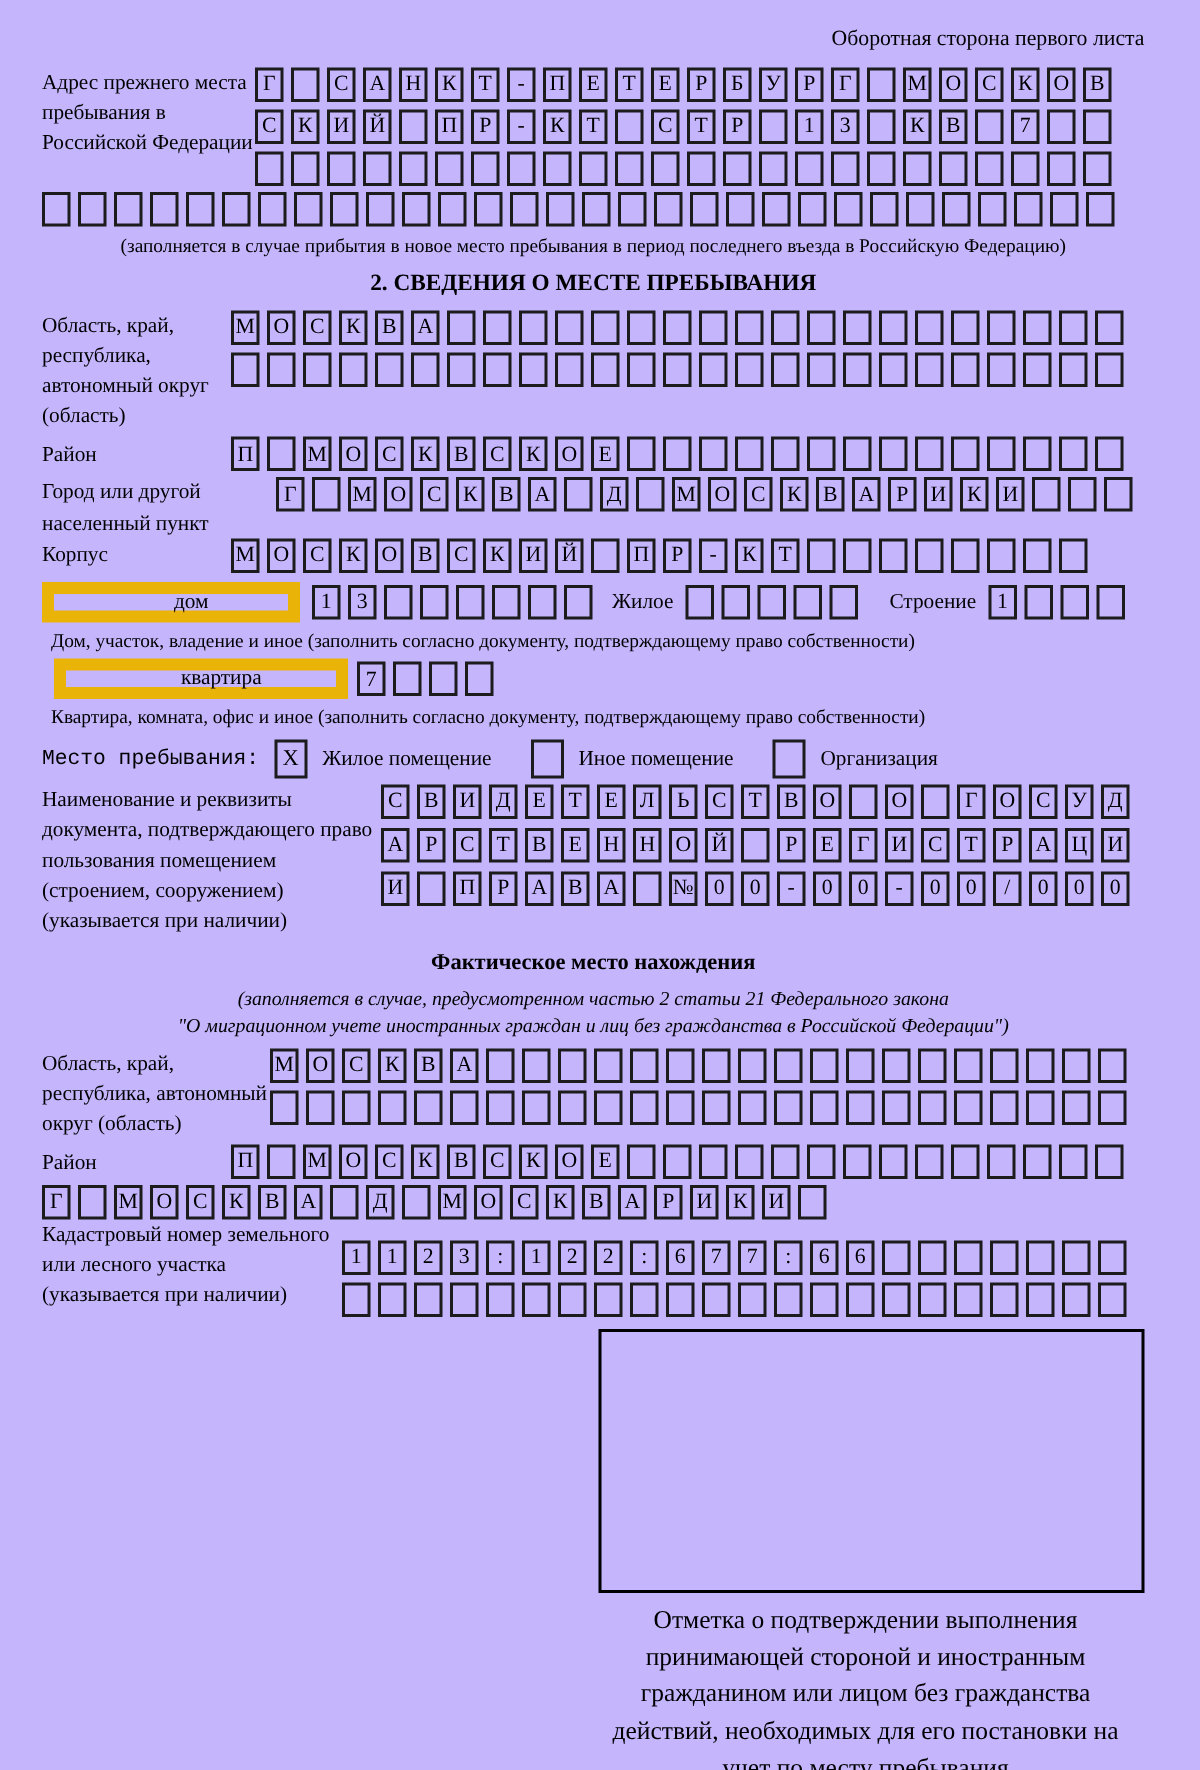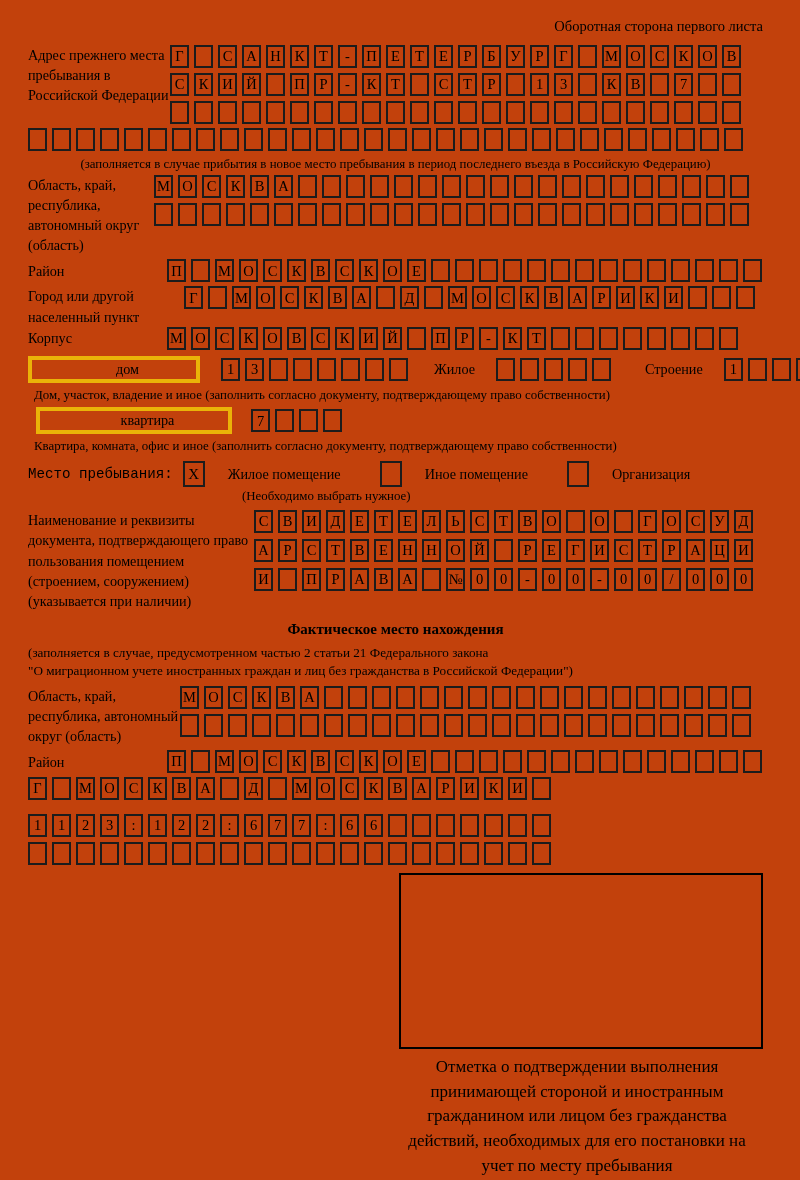--- a/index.html
+++ b/index.html
@@ -1,28 +1,28 @@
 <!DOCTYPE html>
 <html><head>
 <meta charset="utf-8">
 <style>
   html,body{margin:0;padding:0;background:#fff;}
   .page{
     position:relative;
     width:800px;height:1180px;
     box-sizing:border-box;
     padding:14px 37px 0 28px;
-    background:#c2410c;color:#000;
+    background:#c4b5fd;color:#000;
     font-family:"Liberation Serif","DejaVu Serif",serif;
     overflow:hidden;
   }
   .corner-note{text-align:right;font-size:14.5px;margin:4px 0 10px 0;}
   .lbl{font-size:14.2px;line-height:1.42;}
   .row{display:flex;align-items:flex-start;}
-  .row.center-v{align-items:center;gap:13px;}
+  .row.center-v{align-items:center;}
   .strips{display:flex;flex-direction:column;}
   .strip{display:flex;flex-wrap:nowrap;}
   .strip + .strip{margin-top:5px;}
   .cell{
     flex:0 0 auto;box-sizing:border-box;
     width:19px;height:23px;margin-right:5px;
     border:2px solid #1c1c1c;
     display:flex;align-items:center;justify-content:center;
     font-size:14.5px;line-height:1;
   }
@@ -30,39 +30,39 @@
   .center-note{text-align:center;margin:5px 0 2px 0;}
   .sec-title{font-size:15.5px;font-weight:bold;text-align:center;margin:7px 0 9px 0;}
   .mt4{margin-top:4px;}.mt6{margin-top:6px;}
   .w142{width:142px;flex:0 0 142px;}
   .w126{width:126px;flex:0 0 126px;}
   .w156{width:156px;flex:0 0 156px;}
   .w152{width:152px;flex:0 0 152px;}
   .w200{width:200px;flex:0 0 200px;}
   .w226{width:226px;flex:0 0 226px;}
   .label-box{
-    box-sizing:border-box;border:4px solid #eab308;height:27px;
+    box-sizing:border-box;border:8px solid #eab308;height:27px;
     display:flex;align-items:center;justify-content:center;
     font-size:14.2px;
     padding-left:27px;
   }
   .house-label{width:172px;flex:0 0 172px;margin-right:8px;}
   .apt-label{width:196px;flex:0 0 196px;margin:0 6px 0 8px;}
   .inline-lbl{font-size:14.2px;margin:0 8px;white-space:nowrap;align-self:center;}
   .stay-row{display:flex;align-items:center;margin-top:6px;}
   .stay-label{font-size:14.2px;margin-right:10px;white-space:nowrap;font-family:Liberation Mono, monospace;}
   .checkbox{
     box-sizing:border-box;width:22px;height:26px;border:2px solid #1c1c1c;
     display:flex;align-items:center;justify-content:center;
     font-size:15px;margin-right:10px;flex:0 0 auto;
   }
   .stay-opt-label{font-size:14.2px;white-space:nowrap;margin-right:26px;}
   .choose-note{font-size:12.9px;margin:2px 0 6px 214px;}
   .fact-title{font-size:15px;font-weight:bold;text-align:center;margin:10px 0 6px 0;}
-  .law-note{font-size:13.2px;line-height:1.35;}
+  .law-note{text-align:center;font-size:13.2px;line-height:1.35;font-style:italic;}
   .stamp-box{
     box-sizing:border-box;width:364px;height:176px;
     border:2px solid #000;margin:8px 0 6px auto;
   }
   .stamp-note{
     width:372px;margin-left:auto;text-align:center;
     font-size:17px;line-height:1.45;
   }
   .doc-strips .strip + .strip{margin-top:6px;}
 </style>
@@ -183,20 +183,21 @@
       <div class="cell"></div>
       <div class="cell"></div>
       <div class="cell"></div>
       <div class="cell"></div>
       <div class="cell"></div>
       <div class="cell"></div>
       <div class="cell"></div>
     </div>
   <div class="small-note center-note">(заполняется в случае прибытия в новое место пребывания в период последнего въезда в Российскую Федерацию)</div>
 
+  <div class="sec-title">2. СВЕДЕНИЯ О МЕСТЕ ПРЕБЫВАНИЯ</div>
 
   <div class="row">
     <div class="lbl w126">Область, край, республика, автономный округ (область)</div>
     <div class="strips">
       <div class="strip">
           <div class="cell">М</div>
           <div class="cell">О</div>
           <div class="cell">С</div>
           <div class="cell">К</div>
           <div class="cell">В</div>
@@ -387,21 +388,20 @@
     <div class="stay-label">Место пребывания:</div>
     <div class="row center-v" style="flex:1;">
         <div class="checkbox">X</div>
         <div class="stay-opt-label">Жилое помещение</div>
         <div class="checkbox"></div>
         <div class="stay-opt-label">Иное помещение</div>
         <div class="checkbox"></div>
         <div class="stay-opt-label">Организация</div>
       </div>
   </div>
-  <div class="choose-note">(Необходимо выбрать нужное)</div>
 
   <div class="row mt4">
     <div class="lbl w226">Наименование и реквизиты документа, подтверждающего право пользования помещением (строением, сооружением) (указывается при наличии)</div>
     <div class="strips doc-strips">
       <div class="strip">
           <div class="cell">С</div>
           <div class="cell">В</div>
           <div class="cell">И</div>
           <div class="cell">Д</div>
           <div class="cell">Е</div>
@@ -585,20 +585,21 @@
         <div class="cell">А</div>
         <div class="cell">Р</div>
         <div class="cell">И</div>
         <div class="cell">К</div>
         <div class="cell">И</div>
         <div class="cell"></div>
       </div>
   </div>
 
   <div class="row">
+    <div class="lbl w200">Кадастровый номер земельного или лесного участка (указывается при наличии)</div>
     <div class="strips" style="margin-top:14px;">
       <div class="strip">
           <div class="cell">1</div>
           <div class="cell">1</div>
           <div class="cell">2</div>
           <div class="cell">3</div>
           <div class="cell">:</div>
           <div class="cell">1</div>
           <div class="cell">2</div>
           <div class="cell">2</div>

